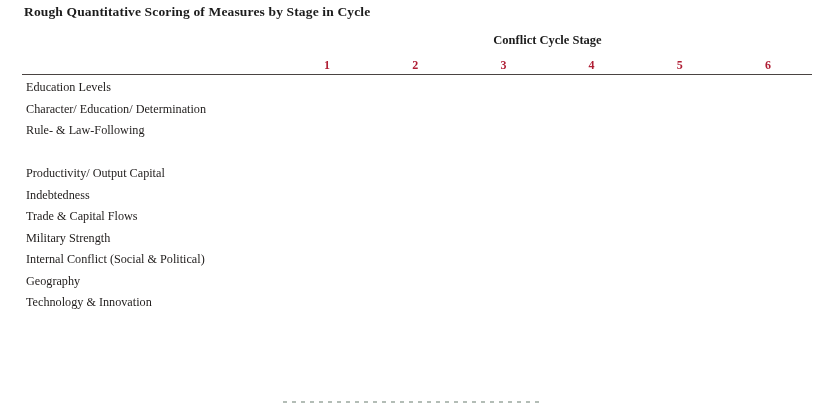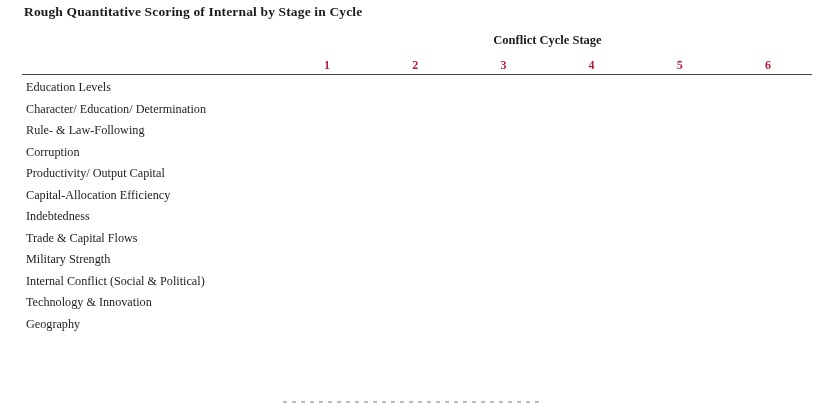--- a/index.html
+++ b/index.html
@@ -68,21 +68,22 @@
   #matrix {
     position: absolute;
     left: 22px;
     top: 77px;
     width: 790px;
   }
 
   .matrix-row {
     display: flex;
     height: 21.5px;
-    align-items: center;
+    align-items: flex-start;
+    flex-direction: column;
   }
   .row-label {
     width: 261px;
     flex: 0 0 261px;
     font-size: 12.2px;
     line-height: 21.5px;
     color: #1f1c1b;
     white-space: nowrap;
     overflow: hidden;
     padding-left: 4px;
@@ -106,21 +107,21 @@
       to right,
       #9aa79e 0px, #9aa79e 4px,
       transparent 4px, transparent 9px
     );
     opacity: 0.75;
   }
 </style>
 </head>
 <body>
 
-<div id="page-title">Rough Quantitative Scoring of Internal by Stage in Cycle</div>
+<div id="page-title">Rough Quantitative Scoring of Measures by Stage in Cycle</div>
 
 <div id="column-group-title">Conflict Cycle Stage</div>
 
 <div id="column-headers">
   <div class="col-header">1</div>
   <div class="col-header">2</div>
   <div class="col-header">3</div>
   <div class="col-header">4</div>
   <div class="col-header">5</div>
   <div class="col-header">6</div>
@@ -156,21 +157,20 @@
       <div class="row-cells">
         <div class="cell" title="Rule- &amp; Law-Following / 1: 0.45" style="background: rgb(151, 207, 170);"></div>
         <div class="cell" title="Rule- &amp; Law-Following / 2: 0.58" style="background: rgb(125, 194, 148);"></div>
         <div class="cell" title="Rule- &amp; Law-Following / 3: 0.26" style="background: rgb(191, 225, 203);"></div>
         <div class="cell" title="Rule- &amp; Law-Following / 4: 0.14" style="background: rgb(218, 237, 224);"></div>
         <div class="cell" title="Rule- &amp; Law-Following / 5: -0.22" style="background: rgb(248, 202, 204);"></div>
         <div class="cell" title="Rule- &amp; Law-Following / 6: -0.4" style="background: rgb(246, 165, 168);"></div>
       </div>
     </div>
     <div class="matrix-row">
-      <div class="row-label">Corruption</div>
       <div class="row-cells">
         <div class="cell" title="Corruption / 1: 0.42" style="background: rgb(158, 209, 175);"></div>
         <div class="cell" title="Corruption / 2: 0.57" style="background: rgb(127, 195, 150);"></div>
         <div class="cell" title="Corruption / 3: 0.28" style="background: rgb(187, 223, 199);"></div>
         <div class="cell" title="Corruption / 4: 0.12" style="background: rgb(222, 239, 228);"></div>
         <div class="cell" title="Corruption / 5: -0.2" style="background: rgb(249, 206, 208);"></div>
         <div class="cell" title="Corruption / 6: -0.58" style="background: rgb(243, 129, 134);"></div>
       </div>
     </div>
     <div class="matrix-row">
@@ -178,31 +178,20 @@
       <div class="row-cells">
         <div class="cell" title="Productivity/ Output Growth / 1: -0.3" style="background: rgb(247, 185, 188);"></div>
         <div class="cell" title="Productivity/ Output Growth / 2: 0.32" style="background: rgb(178, 219, 192);"></div>
         <div class="cell" title="Productivity/ Output Growth / 3: 0.62" style="background: rgb(117, 191, 142);"></div>
         <div class="cell" title="Productivity/ Output Growth / 4: 0.38" style="background: rgb(166, 213, 182);"></div>
         <div class="cell" title="Productivity/ Output Growth / 5: -0.3" style="background: rgb(247, 185, 188);"></div>
         <div class="cell" title="Productivity/ Output Growth / 6: -0.62" style="background: rgb(242, 121, 127);"></div>
       </div>
     </div>
     <div class="matrix-row">
-      <div class="row-label">Capital-Allocation Efficiency</div>
-      <div class="row-cells">
-        <div class="cell" title="Capital-Allocation Efficiency / 1: -0.3" style="background: rgb(247, 185, 188);"></div>
-        <div class="cell" title="Capital-Allocation Efficiency / 2: 0.32" style="background: rgb(178, 219, 192);"></div>
-        <div class="cell" title="Capital-Allocation Efficiency / 3: 0.62" style="background: rgb(117, 191, 142);"></div>
-        <div class="cell" title="Capital-Allocation Efficiency / 4: 0.38" style="background: rgb(166, 213, 182);"></div>
-        <div class="cell" title="Capital-Allocation Efficiency / 5: -0.3" style="background: rgb(247, 185, 188);"></div>
-        <div class="cell" title="Capital-Allocation Efficiency / 6: -0.62" style="background: rgb(242, 121, 127);"></div>
-      </div>
-    </div>
-    <div class="matrix-row">
       <div class="row-label">Indebtedness</div>
       <div class="row-cells">
         <div class="cell" title="Indebtedness / 1: 0.42" style="background: rgb(158, 209, 175);"></div>
         <div class="cell" title="Indebtedness / 2: -0.13" style="background: rgb(250, 222, 222);"></div>
         <div class="cell" title="Indebtedness / 3: -0.2" style="background: rgb(249, 206, 208);"></div>
         <div class="cell" title="Indebtedness / 4: -0.48" style="background: rgb(244, 149, 153);"></div>
         <div class="cell" title="Indebtedness / 5: -0.72" style="background: rgb(241, 102, 108);"></div>
         <div class="cell" title="Indebtedness / 6: -0.32" style="background: rgb(247, 181, 184);"></div>
       </div>
     </div>
@@ -233,36 +222,36 @@
       <div class="row-cells">
         <div class="cell" title="Internal Conflict (Social &amp; Political) / 1: -0.36" style="background: rgb(246, 173, 176);"></div>
         <div class="cell" title="Internal Conflict (Social &amp; Political) / 2: 0.05" style="background: rgb(239, 247, 241);"></div>
         <div class="cell" title="Internal Conflict (Social &amp; Political) / 3: 0.22" style="background: rgb(200, 229, 210);"></div>
         <div class="cell" title="Internal Conflict (Social &amp; Political) / 4: 0.45" style="background: rgb(151, 207, 170);"></div>
         <div class="cell" title="Internal Conflict (Social &amp; Political) / 5: -0.3" style="background: rgb(247, 185, 188);"></div>
         <div class="cell" title="Internal Conflict (Social &amp; Political) / 6: -0.6" style="background: rgb(243, 125, 130);"></div>
       </div>
     </div>
     <div class="matrix-row">
+      <div class="row-label">Geography</div>
+      <div class="row-cells">
+        <div class="cell" title="Geography / 1: 0.03" style="background: rgb(244, 249, 245);"></div>
+        <div class="cell" title="Geography / 2: 0.45" style="background: rgb(151, 207, 170);"></div>
+        <div class="cell" title="Geography / 3: 0.55" style="background: rgb(131, 197, 153);"></div>
+        <div class="cell" title="Geography / 4: 0.22" style="background: rgb(200, 229, 210);"></div>
+        <div class="cell" title="Geography / 5: -0.34" style="background: rgb(246, 177, 180);"></div>
+        <div class="cell" title="Geography / 6: -0.36" style="background: rgb(246, 173, 176);"></div>
+      </div>
+    </div>
+    <div class="matrix-row">
       <div class="row-label">Technology &amp; Innovation</div>
       <div class="row-cells">
         <div class="cell" title="Technology &amp; Innovation / 1: 0.45" style="background: rgb(151, 207, 170);"></div>
         <div class="cell" title="Technology &amp; Innovation / 2: 0.6" style="background: rgb(121, 193, 145);"></div>
         <div class="cell" title="Technology &amp; Innovation / 3: 0.38" style="background: rgb(166, 213, 182);"></div>
         <div class="cell" title="Technology &amp; Innovation / 4: 0.16" style="background: rgb(213, 235, 220);"></div>
         <div class="cell" title="Technology &amp; Innovation / 5: -0.2" style="background: rgb(249, 206, 208);"></div>
         <div class="cell" title="Technology &amp; Innovation / 6: -0.3" style="background: rgb(247, 185, 188);"></div>
       </div>
     </div>
-    <div class="matrix-row">
-      <div class="row-label">Geography</div>
-      <div class="row-cells">
-        <div class="cell" title="Geography / 1: 0.03" style="background: rgb(244, 249, 245);"></div>
-        <div class="cell" title="Geography / 2: 0.45" style="background: rgb(151, 207, 170);"></div>
-        <div class="cell" title="Geography / 3: 0.55" style="background: rgb(131, 197, 153);"></div>
-        <div class="cell" title="Geography / 4: 0.22" style="background: rgb(200, 229, 210);"></div>
-        <div class="cell" title="Geography / 5: -0.34" style="background: rgb(246, 177, 180);"></div>
-        <div class="cell" title="Geography / 6: -0.36" style="background: rgb(246, 173, 176);"></div>
-      </div>
-    </div>
   </div>
 
 <div id="bottom-dashes"></div>
 
 </body></html>

